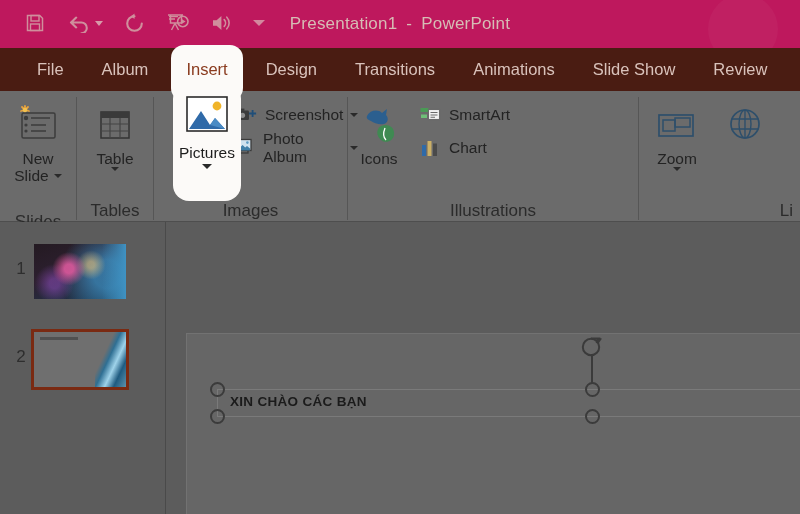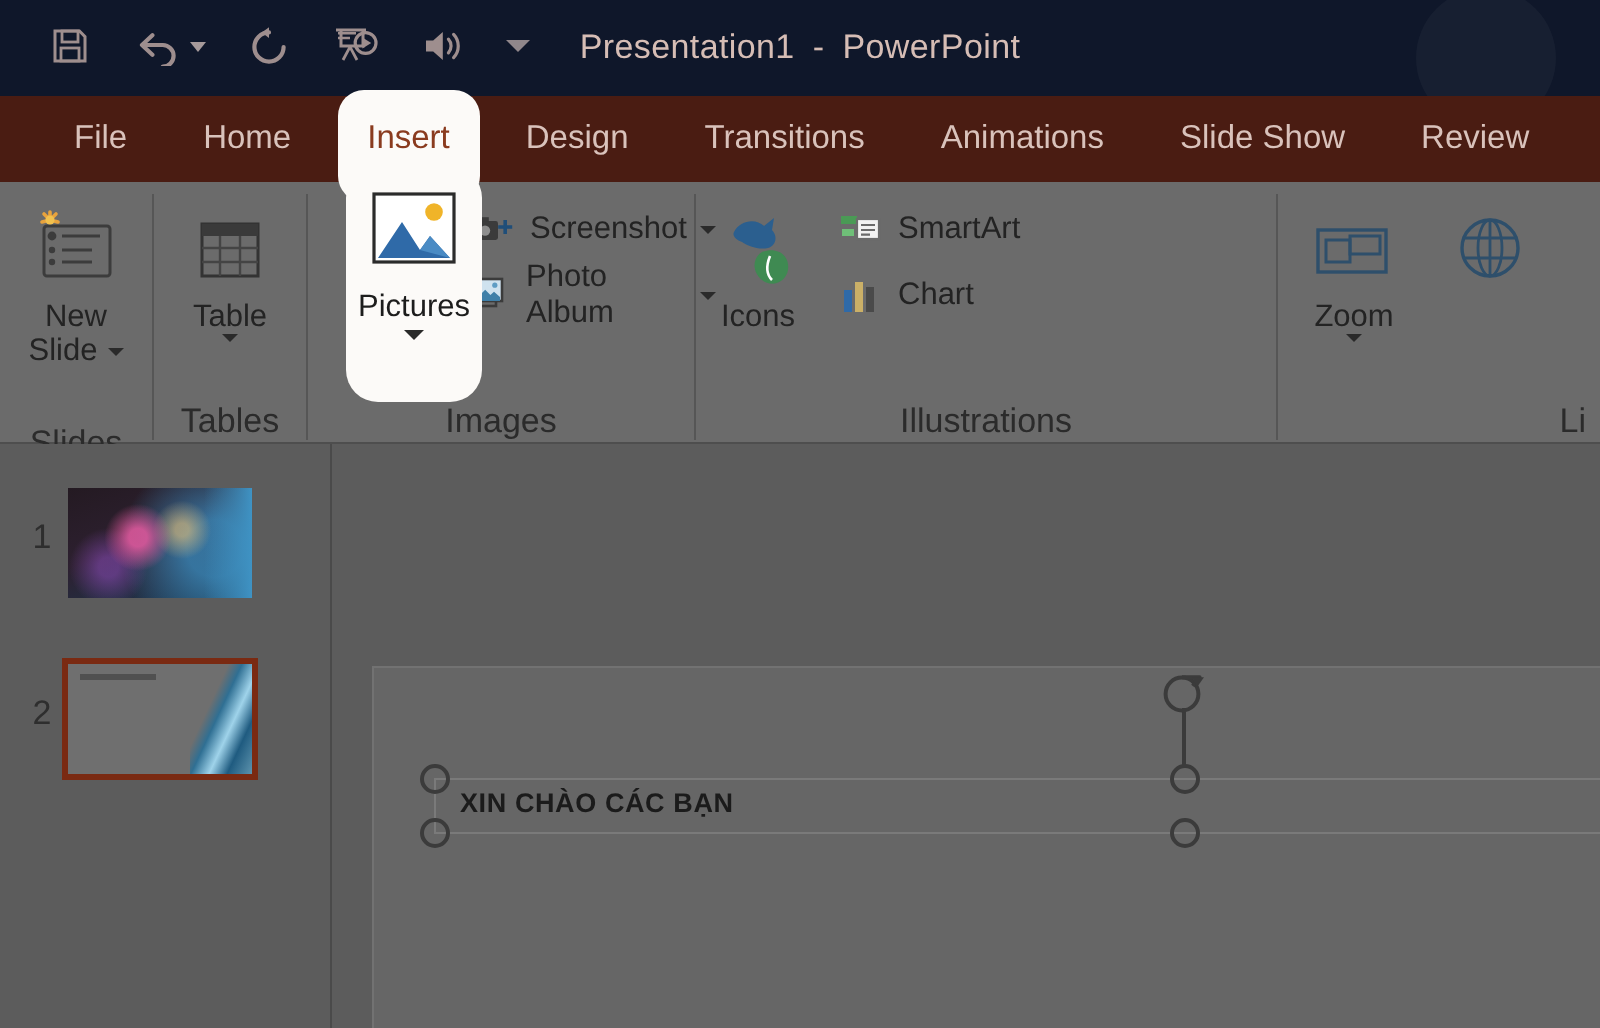--- a/index.html
+++ b/index.html
@@ -7,21 +7,21 @@
     width: 800px; height: 514px;
     overflow: hidden;
     font-family: "Liberation Sans", sans-serif;
     background: #4a1c12;
   }
   #app { position: relative; width: 800px; height: 514px; }
 
   
   .titlebar {
     position: absolute; left: 0; top: 0; width: 800px; height: 48px;
-    background: #0f172a;
+    background: #be185d;
   }
   .qat { position: absolute; left: 22px; top: 8px; display: flex; align-items: center; gap: 18px; height: 30px; }
   .qat-icon { width: 26px; height: 26px; display: flex; align-items: center; justify-content: center; opacity: .72; }
   .qat-icon svg { display: block; }
   .qat-group { display: flex; align-items: center; gap: 3px; }
   .caret-sm { width: 0; height: 0; border-left: 4px solid transparent; border-right: 4px solid transparent; border-top: 5px solid rgba(225,205,198,.72); }
   .caret-md { width: 0; height: 0; border-left: 6px solid transparent; border-right: 6px solid transparent; border-top: 6px solid rgba(225,205,198,.62); }
 
   .win-title {
     position: absolute; left: 0; top: 0; width: 800px; height: 48px;
@@ -180,21 +180,21 @@
 
     <div class="avatar-blob"></div>
   </div>
 
   <div class="tabstrip">
     <div class="tabs">
       <div class="tab">
           <span class="tab-label">File</span>
         </div>
       <div class="tab">
-          <span class="tab-label">Home</span>
+          <span class="tab-label">Album</span>
         </div>
       <div class="tab active">
           <span class="tab-bg"></span>
           <span class="tab-label">Insert</span>
         </div>
       <div class="tab">
           <span class="tab-label">Design</span>
         </div>
       <div class="tab">
           <span class="tab-label">Transitions</span>

